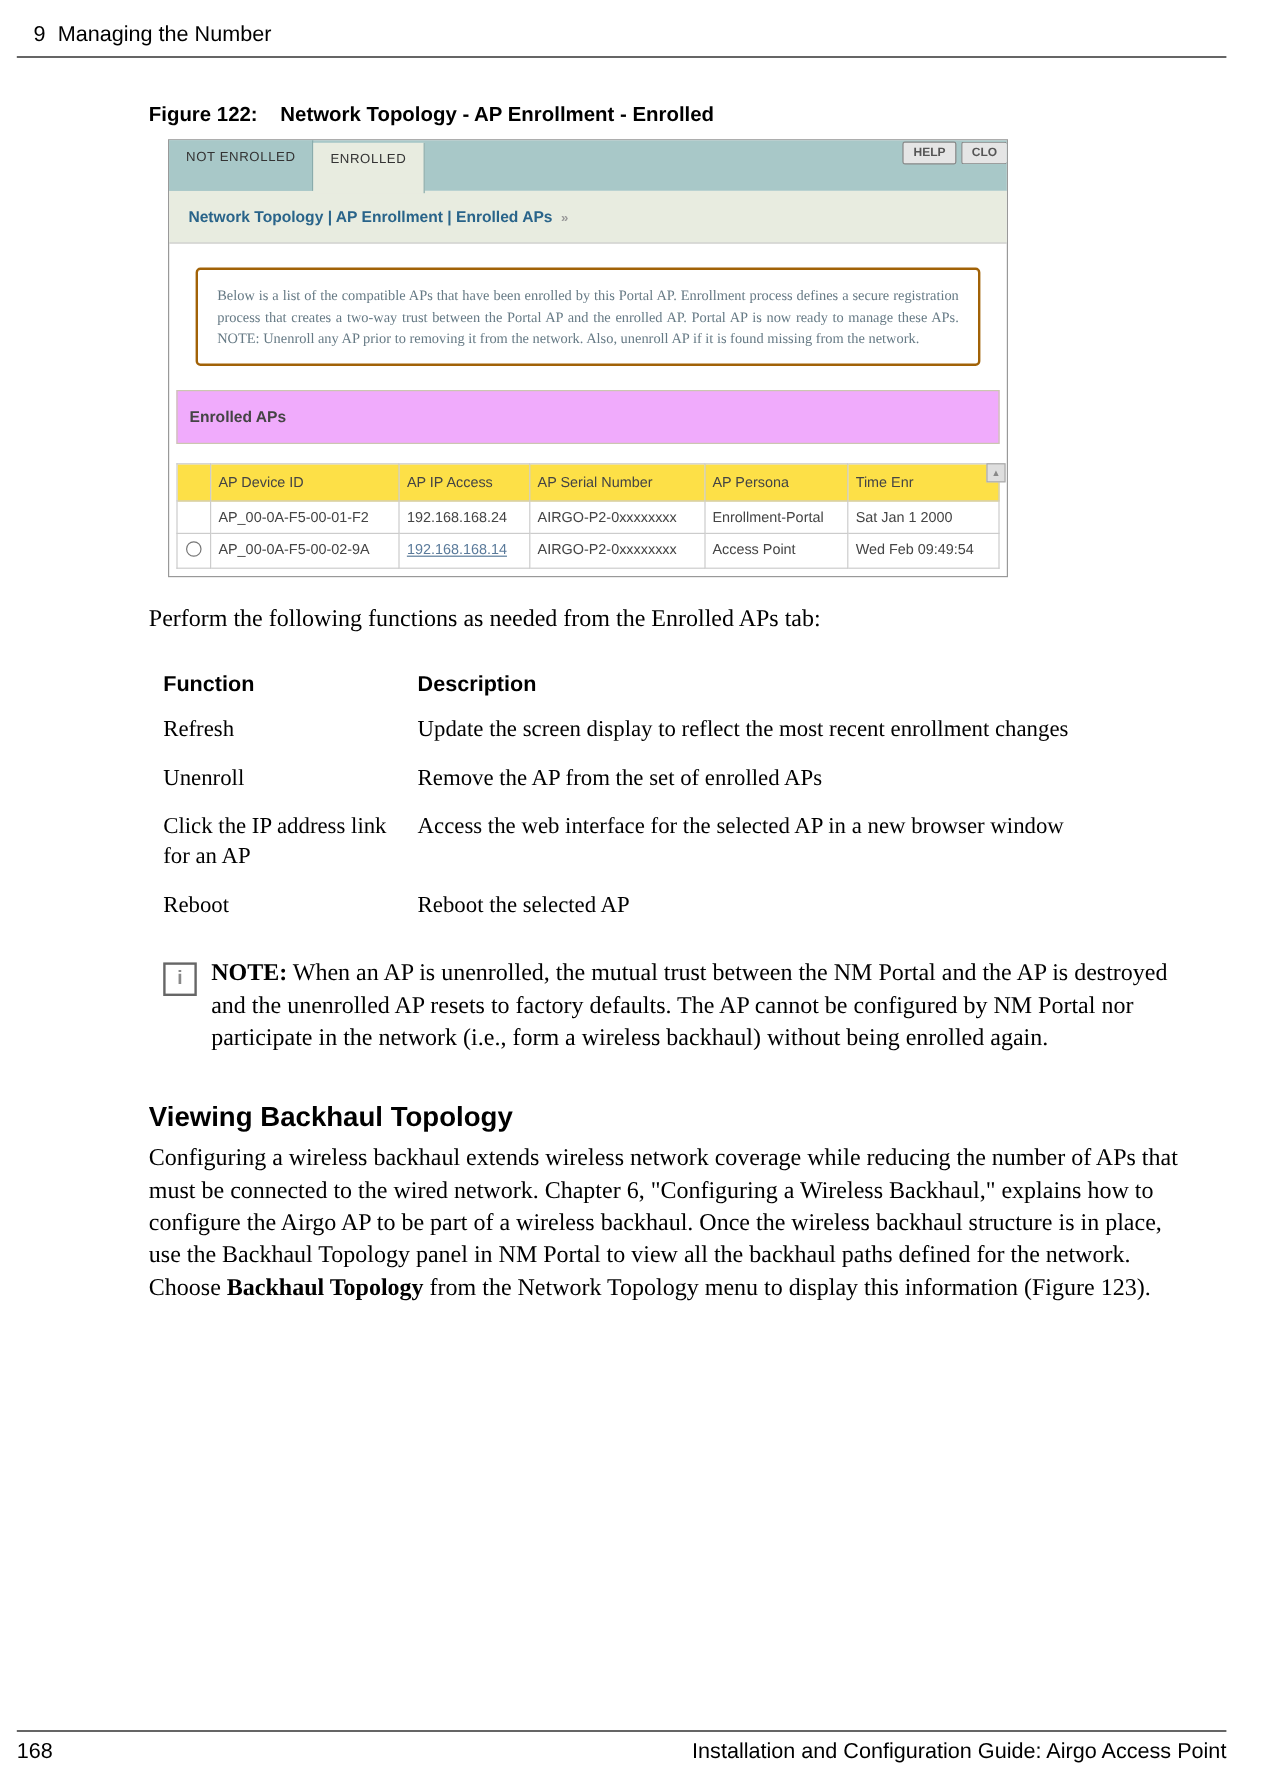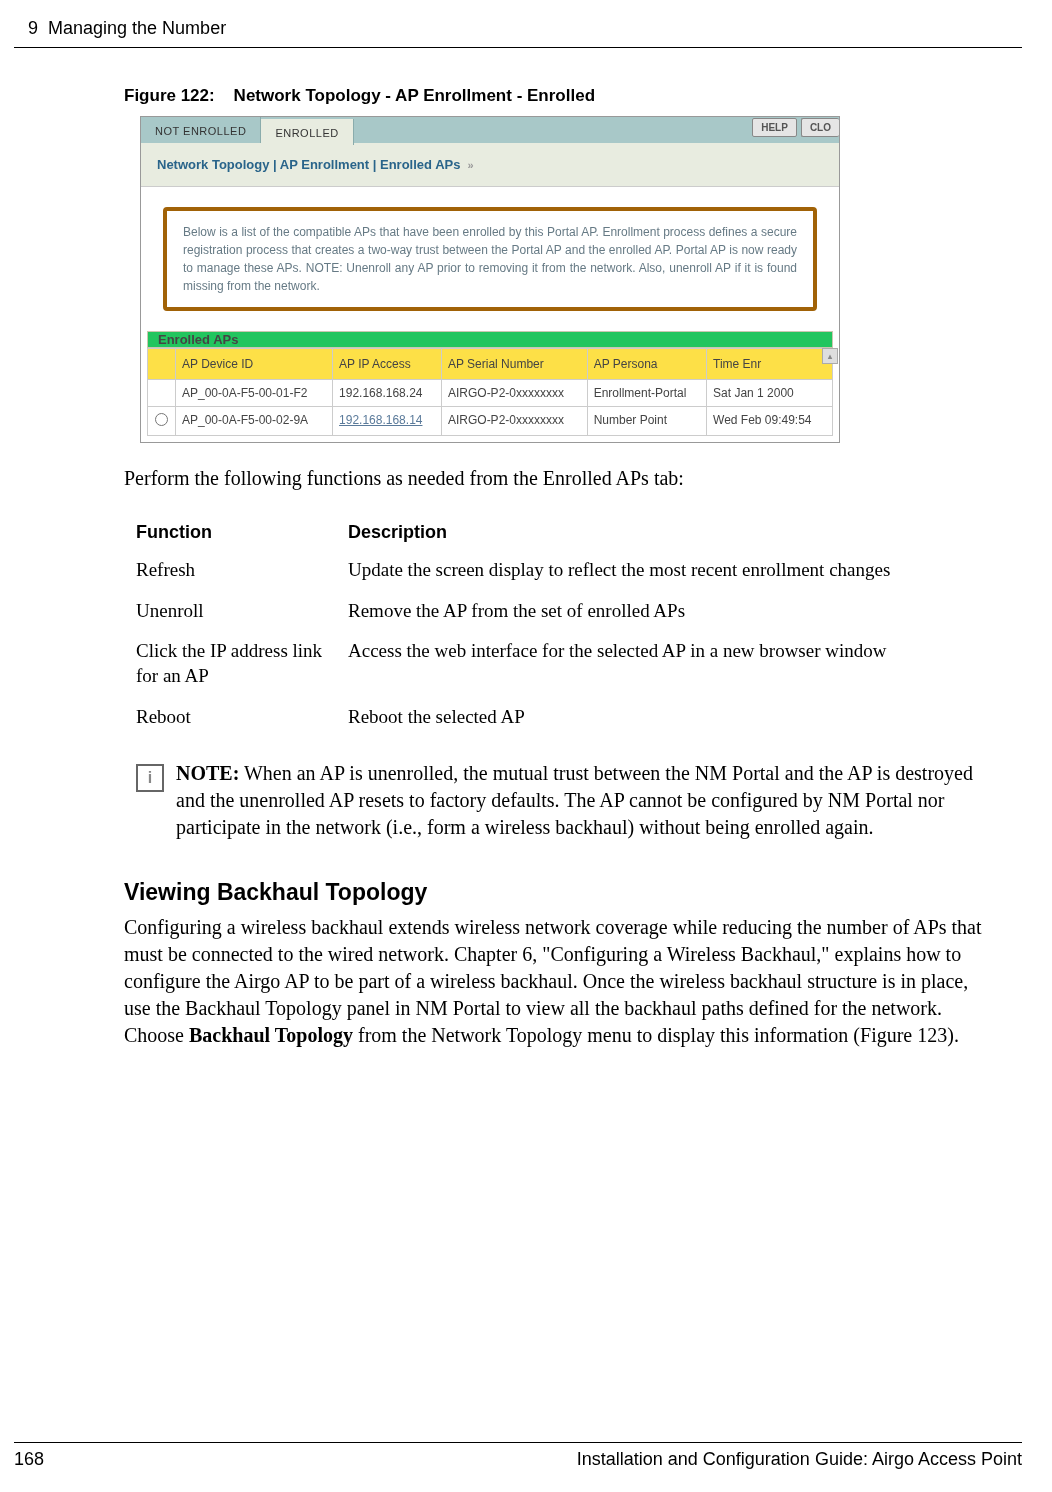--- a/index.html
+++ b/index.html
@@ -34,21 +34,21 @@
       margin: 38px 0 10px 124px;
     }
     .screenshot {
       margin-left: 140px;
       border: 1px solid #999;
       width: 700px;
       background: #fff;
     }
     .tab-bar {
       background: #a8c8c8;
-      height: 26px;
+      height: 42px;
       display: flex;
       align-items: stretch;
       position: relative;
     }
     .tab {
       padding: 8px 14px 6px 14px;
       font-family: Verdana, Arial, sans-serif;
       font-size: 11px;
       color: #333;
       letter-spacing: 0.5px;
@@ -91,37 +91,37 @@
     }
     .breadcrumb .arrow {
       color: #999;
       font-size: 11px;
       margin-left: 4px;
     }
     .desc-area {
       padding: 20px 22px 8px 22px;
     }
     .desc-box {
-      border: 4px solid #a16207;
+      border: 2px solid #a16207;
       border-radius: 4px;
       padding: 12px 16px;
-      font-family: Liberation Sans, sans-serif;
+      font-family: Liberation Serif, serif;
       font-size: 12px;
       color: #667a85;
       line-height: 1.5;
       text-align: justify;
     }
     .section-title {
-      background: #22c55e;
-      padding: 0 10px;
+      background: #f0abfc;
+      padding: 14px 10px;
       font-family: Verdana, Arial, sans-serif;
       font-size: 13px;
       font-weight: bold;
       color: #444;
-      margin: 12px 6px 0 6px;
+      margin: 12px 6px 16px 6px;
       border: 1px solid #cbc7b0;
     }
     .ap-table {
       margin: 0 6px;
       border-collapse: collapse;
       width: calc(100% - 12px);
       font-family: Verdana, Arial, sans-serif;
       font-size: 12px;
     }
     .ap-table th {
@@ -275,21 +275,21 @@
         <td>192.168.168.24</td>
         <td>AIRGO-P2-0xxxxxxxx</td>
         <td>Enrollment-Portal</td>
         <td>Sat Jan 1 2000</td>
       </tr>
       <tr>
         <td class="radio"><input type="radio" style=""></td>
         <td>AP_00-0A-F5-00-02-9A</td>
         <td><a href="#">192.168.168.14</a></td>
         <td>AIRGO-P2-0xxxxxxxx</td>
-        <td>Number Point</td>
+        <td>Access Point</td>
         <td>Wed Feb 09:49:54</td>
       </tr>
     </tbody>
       </table>
     <div class="scroll-arrow" style="top:0;">▴</div>
   </div>
 </div>
 
 <p class="body-text">Perform the following functions as needed from the Enrolled APs tab:</p>
 

